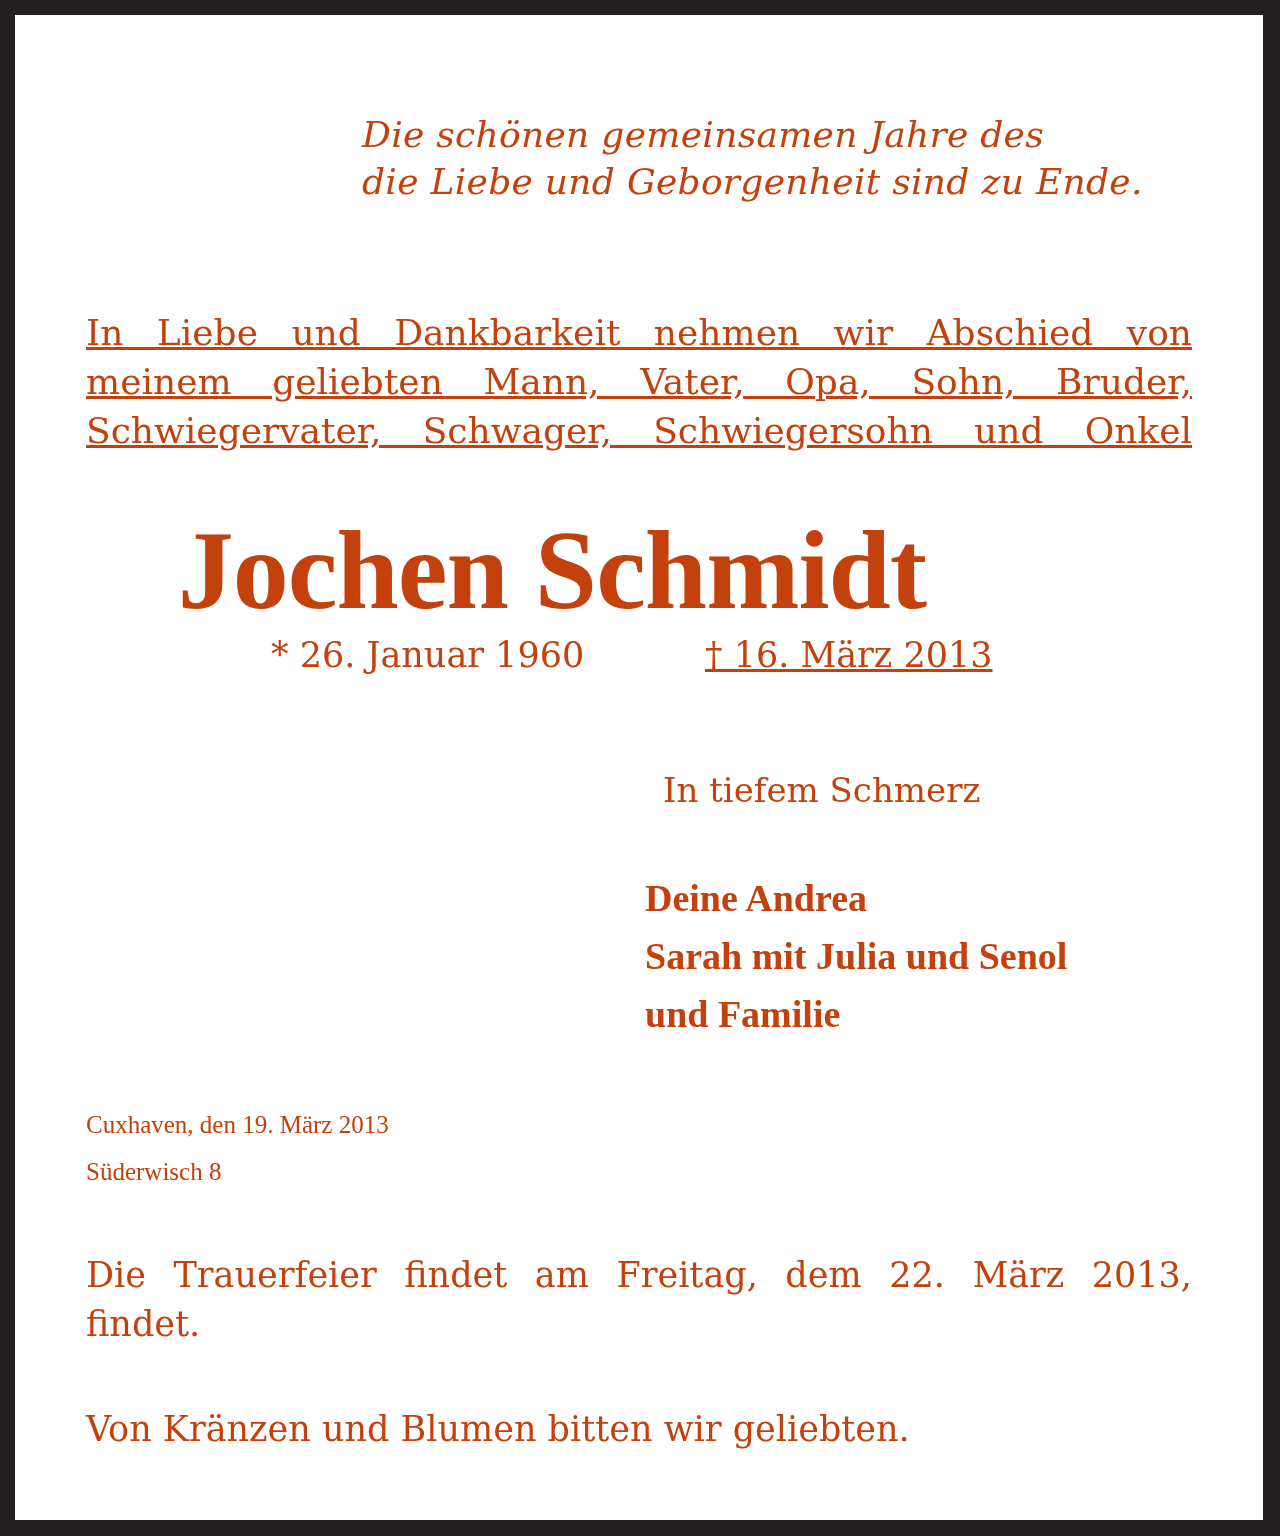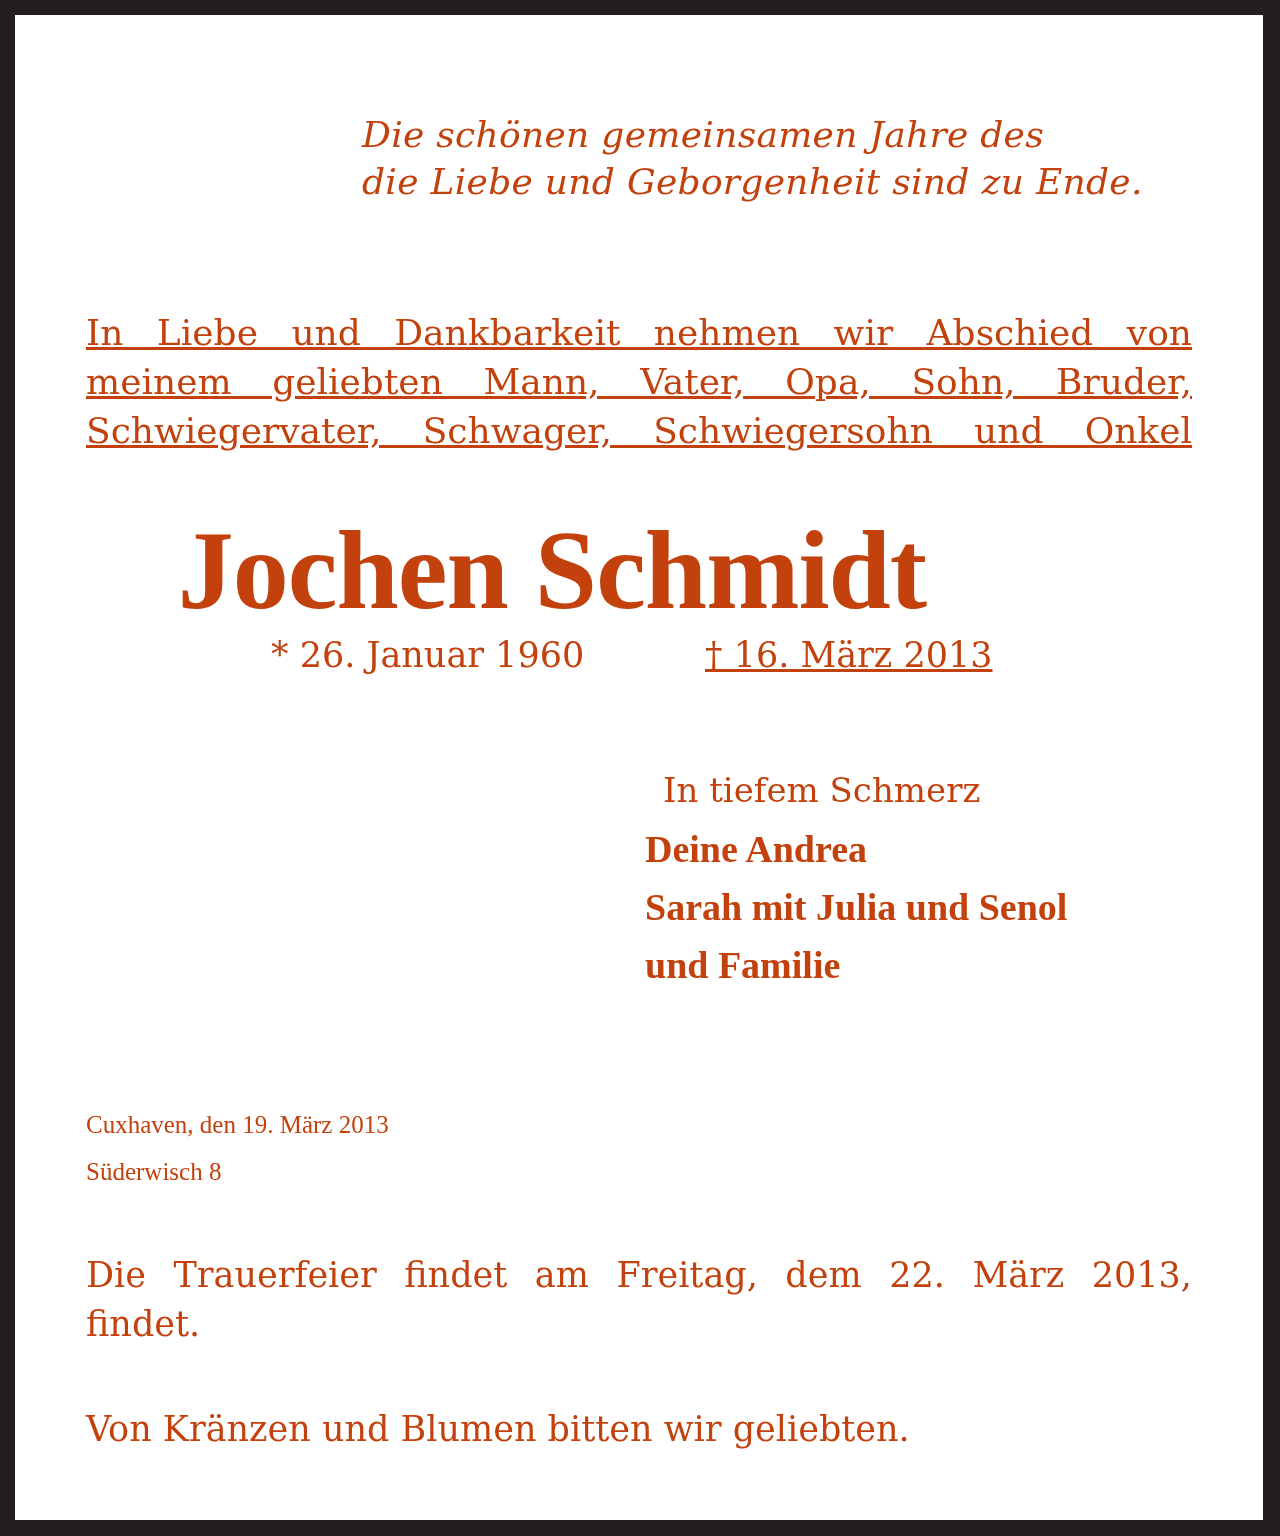--- a/index.html
+++ b/index.html
@@ -13,21 +13,21 @@
     background: #ffffff;
   }
   .t { position: absolute; color: #c2410c; font-family: "DejaVu Serif", "Liberation Serif", serif; white-space: nowrap; }
   .motto { left: 347px; top: 96px; font-style: italic; font-size: 36px; line-height: 47px; font-family: "DejaVu Serif", serif; letter-spacing: 0.3px; }
   .intro { left: 71px; top: 293px; width: 1106px; font-size: 36px; line-height: 49px; font-family: "DejaVu Serif", serif; white-space: normal; text-align: justify; text-align-last: justify; text-decoration: underline; }
   .intro div { text-align: justify; text-align-last: justify; }
   .name { left: 0; width: 1074px; top: 490px; text-align: center; font-family: "Liberation Serif", serif; font-weight: bold; font-size: 112px; line-height: 130px; letter-spacing: -1px; }
   .birth { left: 256px; top: 618px; font-size: 35px; line-height: 44px; font-family: "DejaVu Serif", serif; }
   .death { left: 690px; top: 618px; font-size: 35px; line-height: 44px; font-family: "DejaVu Serif", serif; text-decoration: underline; }
   .grief { left: 648px; top: 752px; font-size: 34px; line-height: 46px; font-family: "DejaVu Serif", serif; }
-  .family { left: 630px; top: 805px; font-family: "Liberation Serif", serif; font-weight: bold; font-size: 38px; line-height: 58px; }
+  .family { left: 630px; top: 854px; font-family: "Liberation Serif", serif; font-weight: bold; font-size: 38px; line-height: 58px; }
   .place { left: 71px; top: 1086px; font-size: 25px; line-height: 47px; font-family: Liberation Serif, serif; }
   .service { left: 71px; top: 1236px; width: 1106px; font-size: 35px; line-height: 49px; font-family: "DejaVu Serif", serif; white-space: normal; }
   .service .j { text-align: justify; text-align-last: justify; }
   .note { left: 71px; top: 1390px; font-size: 35px; line-height: 49px; font-family: "DejaVu Serif", serif; }
 </style>
 </head>
 <body>
 
 <div class="frame">
   <div class="paper">

